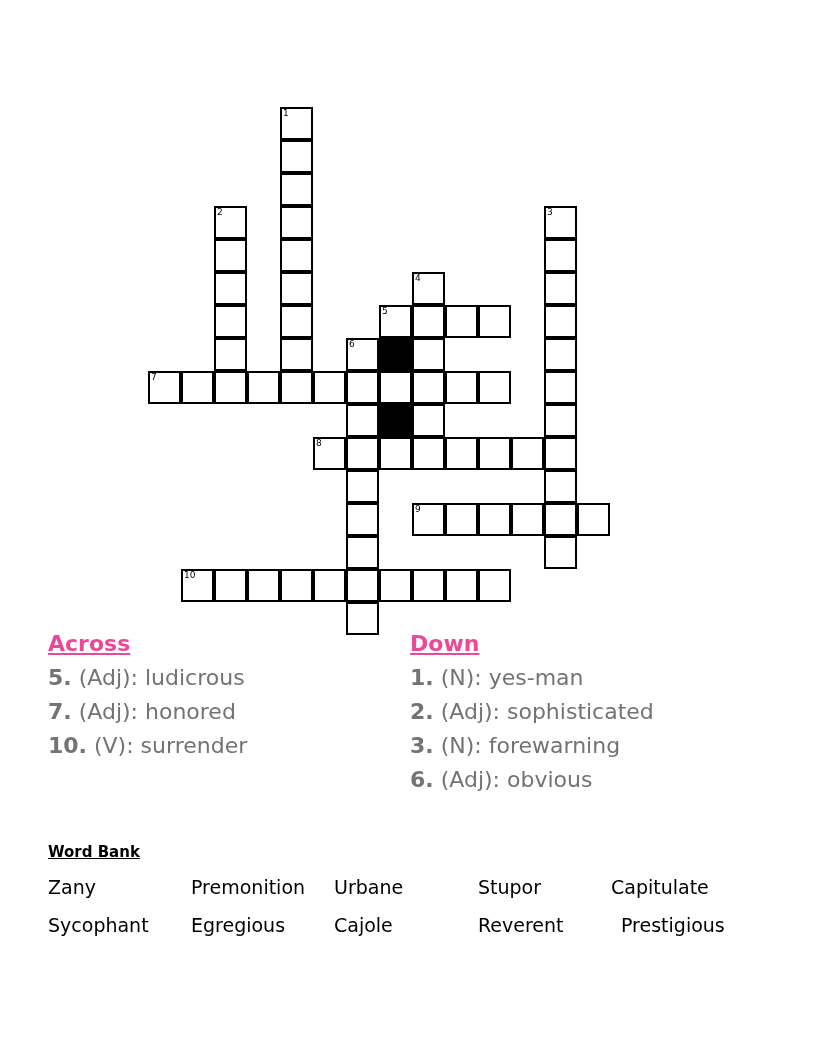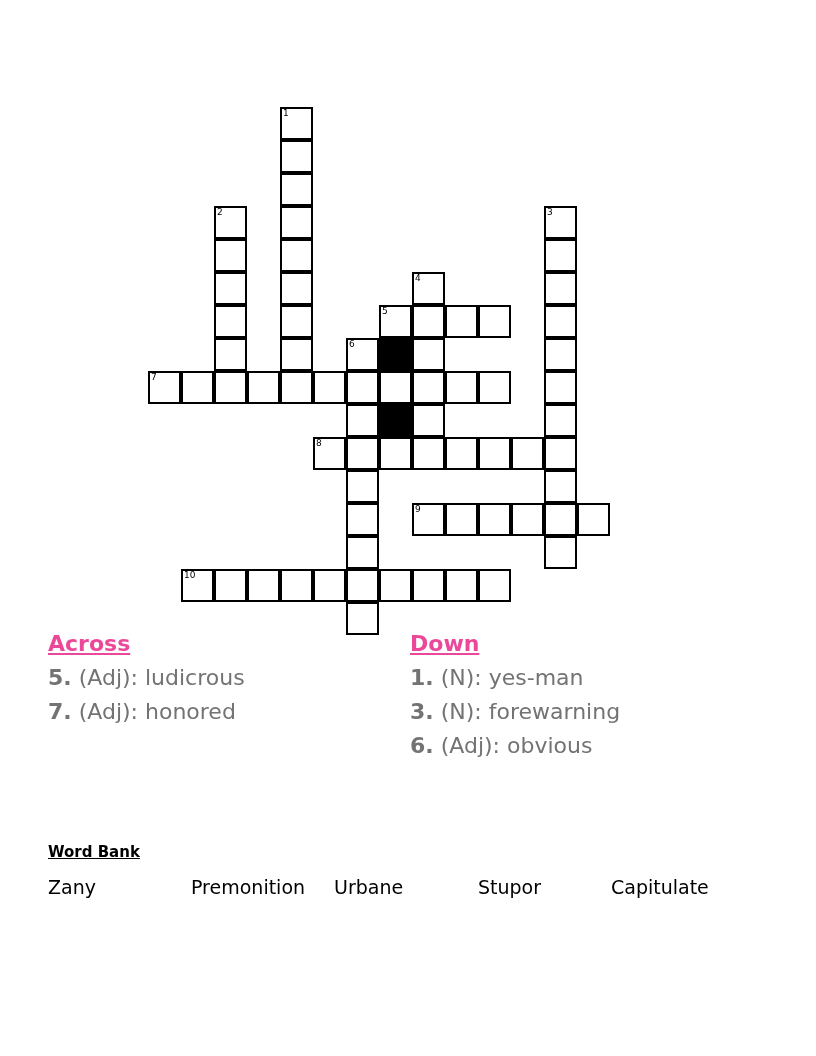--- a/index.html
+++ b/index.html
@@ -218,38 +218,47 @@
       <div class="cell" style="left: 330px; top: 462px;"></div>
       <div class="cell" style="left: 198px; top: 495px;"></div>
     </div>
 
   <div id="clues">
     <div class="clue-col" id="across-col">
       <div class="clue-head">Across</div>
       <ul class="clue-list" id="across-list">
           <li class="clue-item"><span class="cnum">5.</span><span class="ctext"> (Adj): ludicrous</span></li>
           <li class="clue-item"><span class="cnum">7.</span><span class="ctext"> (Adj): honored</span></li>
+          <li class="clue-item"><span class="cnum">10.</span><span class="ctext"> (V): surrender</span></li>
         </ul>
     </div>
     <div class="clue-col" id="down-col">
       <div class="clue-head">Down</div>
       <ul class="clue-list" id="down-list">
           <li class="clue-item"><span class="cnum">1.</span><span class="ctext"> (N): yes-man</span></li>
+          <li class="clue-item"><span class="cnum">2.</span><span class="ctext"> (Adj): sophisticated</span></li>
           <li class="clue-item"><span class="cnum">3.</span><span class="ctext"> (N): forewarning</span></li>
           <li class="clue-item"><span class="cnum">6.</span><span class="ctext"> (Adj): obvious</span></li>
         </ul>
     </div>
   </div>
 
   <div id="wordbank">
     <div id="wordbank-title">Word Bank</div>
     <div id="wordbank-rows">
         <div class="wb-row">
           <span class="wb-word" style="left: 0px;">Zany</span>
           <span class="wb-word" style="left: 143px;">Premonition</span>
           <span class="wb-word" style="left: 286px;">Urbane</span>
           <span class="wb-word" style="left: 430px;">Stupor</span>
           <span class="wb-word" style="left: 563px;">Capitulate</span>
         </div>
+        <div class="wb-row">
+          <span class="wb-word" style="left: 0px;">Sycophant</span>
+          <span class="wb-word" style="left: 143px;">Egregious</span>
+          <span class="wb-word" style="left: 286px;">Cajole</span>
+          <span class="wb-word" style="left: 430px;">Reverent</span>
+          <span class="wb-word" style="left: 573px;">Prestigious</span>
+        </div>
       </div>
   </div>
 
 </div>
 
 </body></html>

